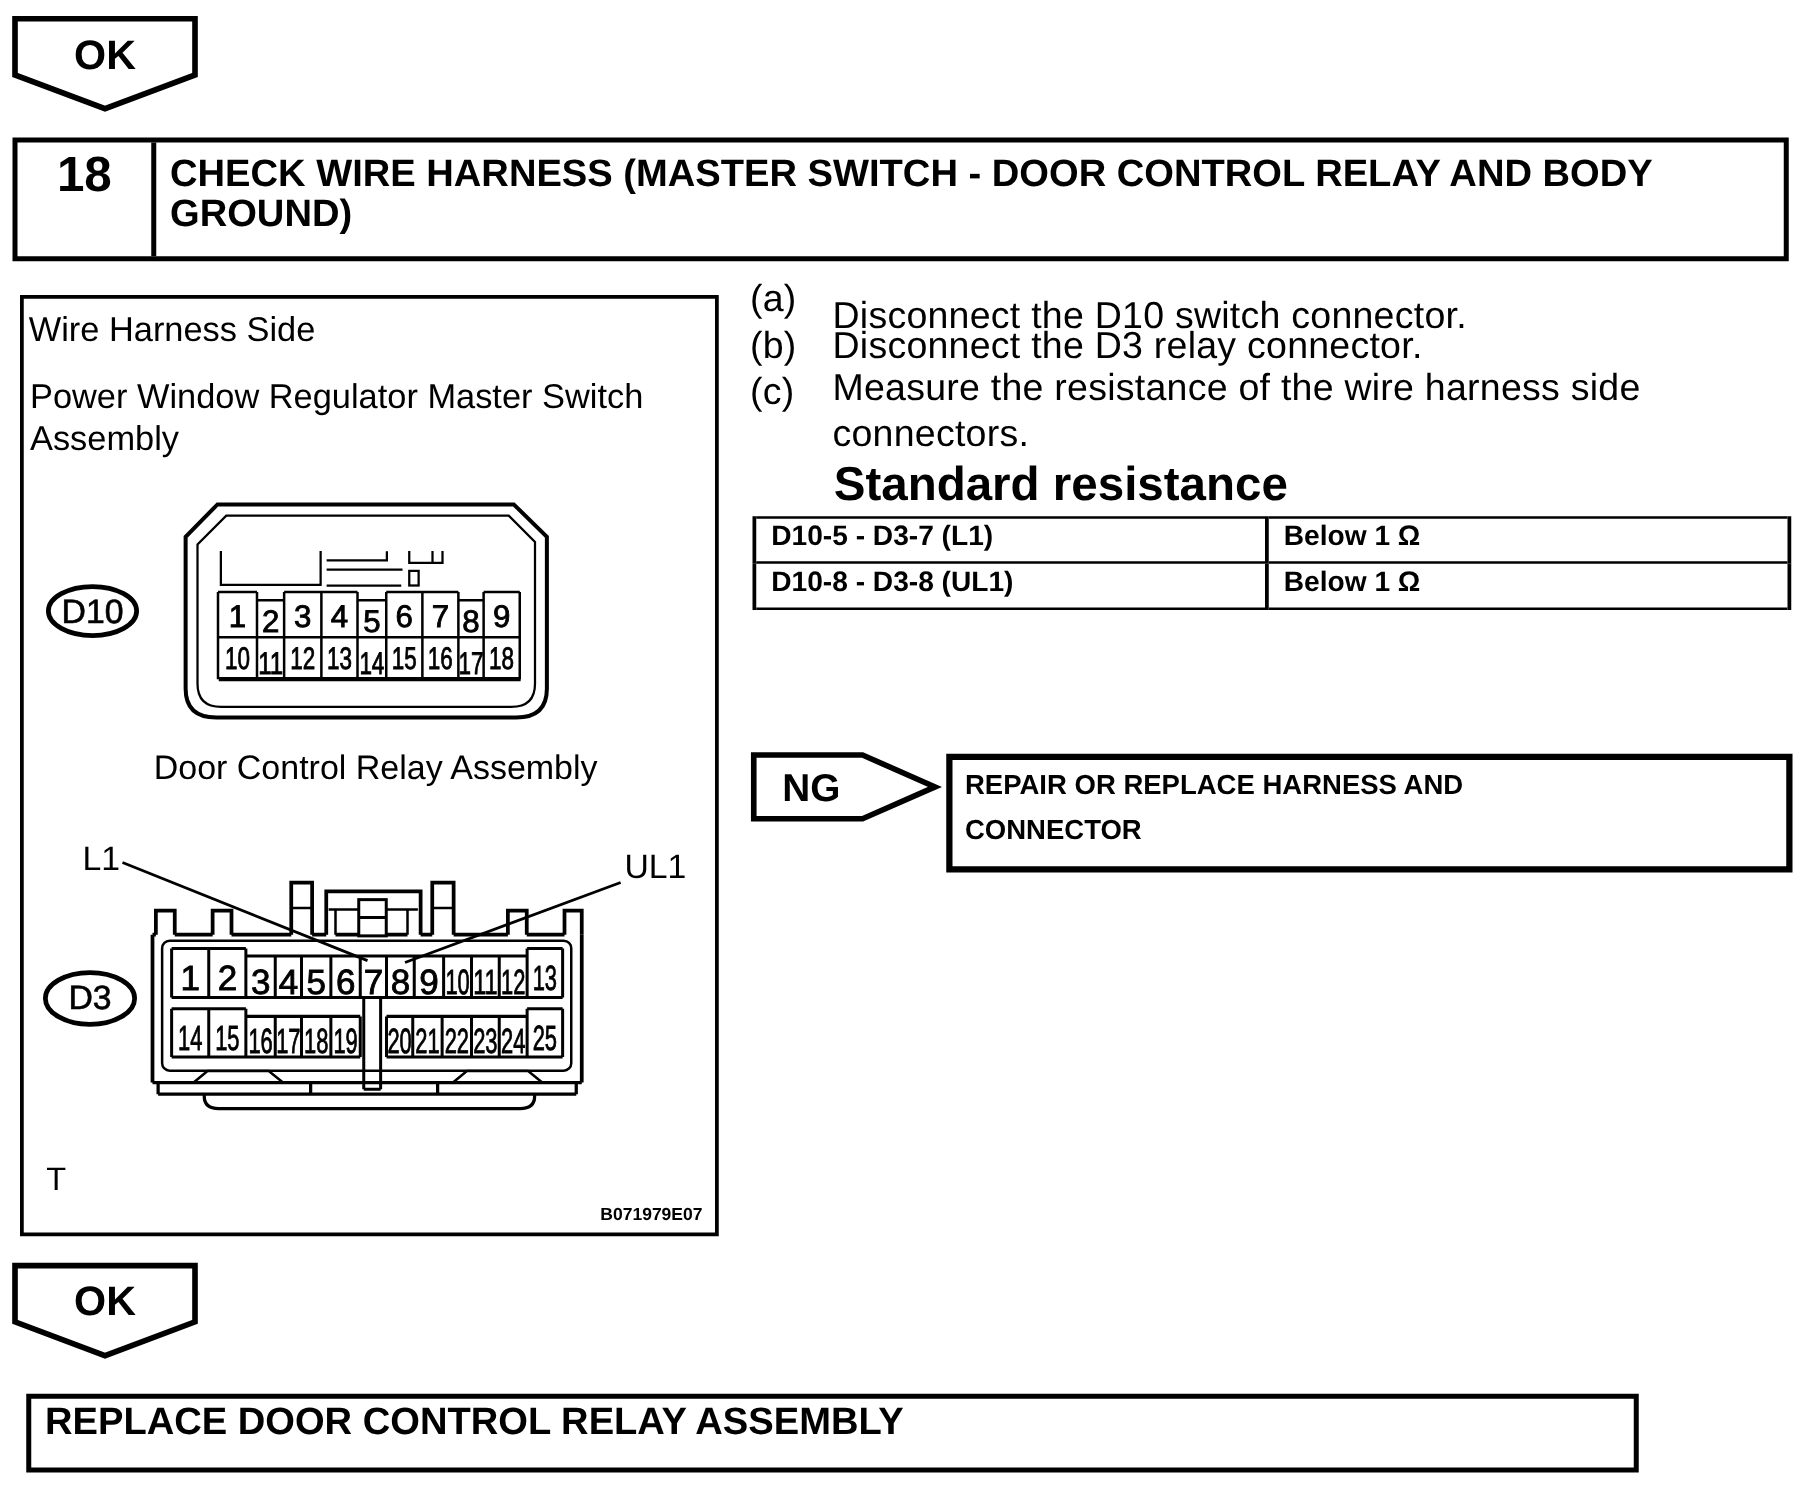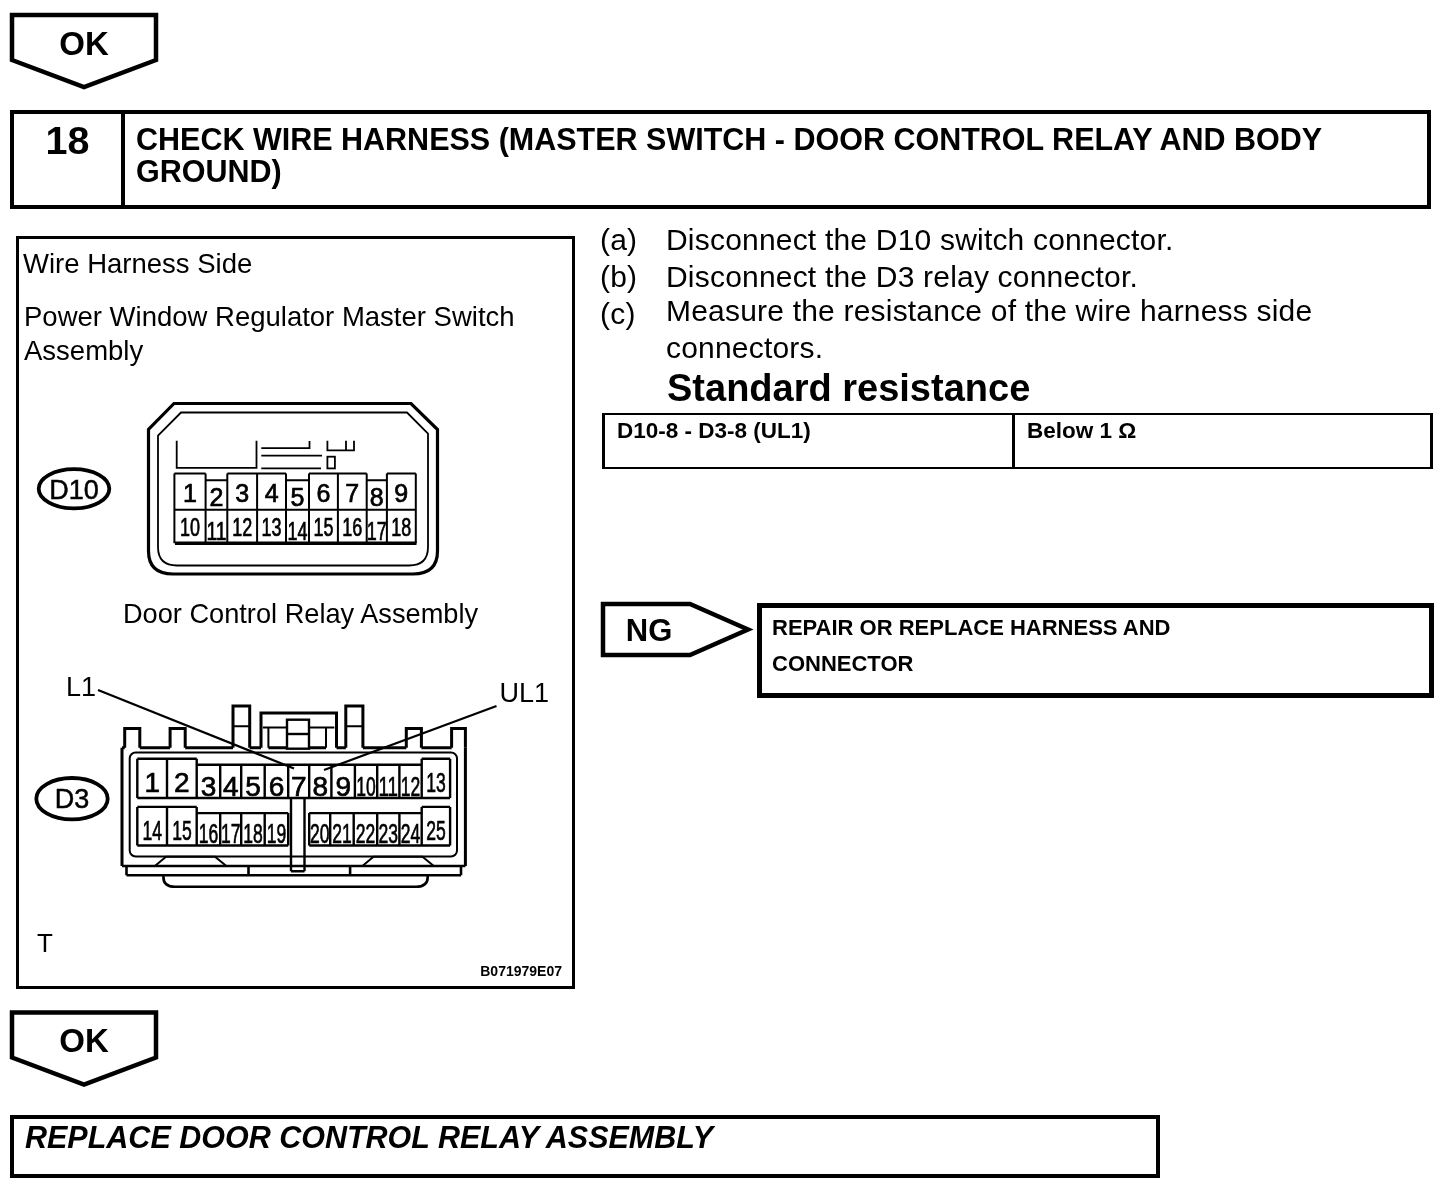--- a/index.html
+++ b/index.html
@@ -6,29 +6,29 @@
   body{width:1456px;height:1188px;position:relative;font-family:"Liberation Sans",sans-serif;color:#000;overflow:hidden;}
   .abs{position:absolute;}
   #stepbox{left:10px;top:110px;width:1421px;height:99px;border:4px solid #000;box-sizing:border-box;}
   #stepnum{position:absolute;left:0;top:0;bottom:0;width:111px;border-right:4px solid #000;box-sizing:border-box;text-align:center;font-weight:bold;font-size:39.5px;line-height:39.5px;padding-top:7px;}
   #steptext{position:absolute;left:122px;top:9px;font-weight:bold;font-size:30.5px;line-height:32px;}
   #panel{left:16px;top:236px;width:559px;height:753px;border:3px solid #000;box-sizing:border-box;}
   .t27{font-size:27.5px;line-height:27.5px;}
   .instr{font-size:30px;line-height:30px;letter-spacing:0.2px;}
   #ngbox{left:757px;top:603px;width:677px;height:95px;border:5px solid #000;box-sizing:border-box;}
   #ngboxtext{position:absolute;left:10px;top:2px;font-weight:bold;font-size:22px;line-height:36.3px;}
-  #btmbox{left:10px;top:1115px;width:1150px;height:63px;border:4px solid #000;box-sizing:border-box;font-style:italic;}
+  #btmbox{left:21px;top:1115px;width:1290px;height:63px;border:4px solid #000;box-sizing:border-box;}
   #btmtext{position:absolute;left:11px;top:0px;font-weight:bold;font-size:30.5px;line-height:36px;}
   table{border-collapse:collapse;table-layout:fixed;}
   #spec{position:absolute;left:602px;top:413px;width:831px;}
   #spec td{border:2.5px solid #000;font-weight:bold;font-size:22.5px;padding:0 0 0 12px;vertical-align:middle;}
   #spec tr.hdr td{border-top:3.5px solid #000;border-bottom:8px double #000;height:34px;}
   #spec td.c1{border-left:3.5px solid #000;border-right:3.5px solid #000;width:395px;}
   #spec td.c2{border-right:3.5px solid #000;}
-  #spec tr.r1 td{height:27.5px;padding-bottom:6px;} #spec tr.r2 td{height:31.75px;padding-bottom:20px;} #spec tr.r3 td{height:33.75px;padding-bottom:3px;}
+  #spec tr.r1 td{height:27.5px;padding-bottom:6px;} #spec tr.r2 td{height:31.75px;padding-bottom:4px;} #spec tr.r3 td{height:33.75px;padding-bottom:3px;}
   #spec tr.rl td{border-bottom:4px solid #000;}
 </style>
 </head>
 <body>
 
 <svg class="abs" style="left:0;top:0" width="1456" height="1188" viewBox="0 0 1456 1188">
 
   <polygon points="12,15 156,15 156,60 84,87 12,60" fill="none" stroke="#000" stroke-width="4.5"></polygon>
   <text x="84" y="55" text-anchor="middle" font-size="33" font-weight="bold">OK</text>
 
@@ -42,29 +42,33 @@
 <div id="stepbox" class="abs">
   <div id="stepnum">18</div>
   <div id="steptext">CHECK WIRE HARNESS (MASTER SWITCH - DOOR CONTROL RELAY AND BODY<br>GROUND)</div>
 </div>
 
 <div id="panel" class="abs"></div>
 <div class="abs t27" style="left:23px;top:250px;">Wire Harness Side</div>
 <div class="abs t27" style="left:24px;top:300px;line-height:33.7px !important;">Power Window Regulator Master Switch<br>Assembly</div>
 
 <div class="abs instr" style="left:600px;top:225px;">(a)</div>
-<div class="abs instr" style="left:666px;top:225px;">Disconnect the D10 switch connector.</div>
+<div class="abs instr" style="left:666px;top:238px;">Disconnect the D10 switch connector.</div>
 <div class="abs instr" style="left:600px;top:262px;">(b)</div>
 <div class="abs instr" style="left:666px;top:262px;">Disconnect the D3 relay connector.</div>
 <div class="abs instr" style="left:600px;top:295px;line-height:37.3px;">(c)</div>
 <div class="abs instr" style="left:666px;top:292px;line-height:37.3px;">Measure the resistance of the wire harness side<br>connectors.</div>
 <div class="abs" style="left:667px;top:374px;font-weight:bold;font-size:38px;line-height:29px;">Standard resistance</div>
 
 <table id="spec">
   <tbody>
+  <tr class="r1">
+        <td class="c1">D10-5 - D3-7 (L1)</td>
+        <td class="c2">Below 1 Ω</td>
+      </tr>
   <tr class="r2">
         <td class="c1">D10-8 - D3-8 (UL1)</td>
         <td class="c2">Below 1 Ω</td>
       </tr>
 </tbody>
   </table>
 
 <div id="ngbox" class="abs">
     <div id="ngboxtext">REPAIR OR REPLACE HARNESS AND<br>CONNECTOR</div>
   </div>

